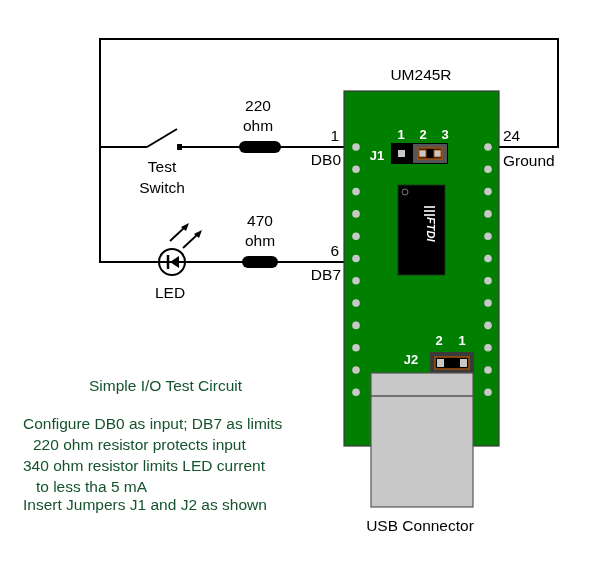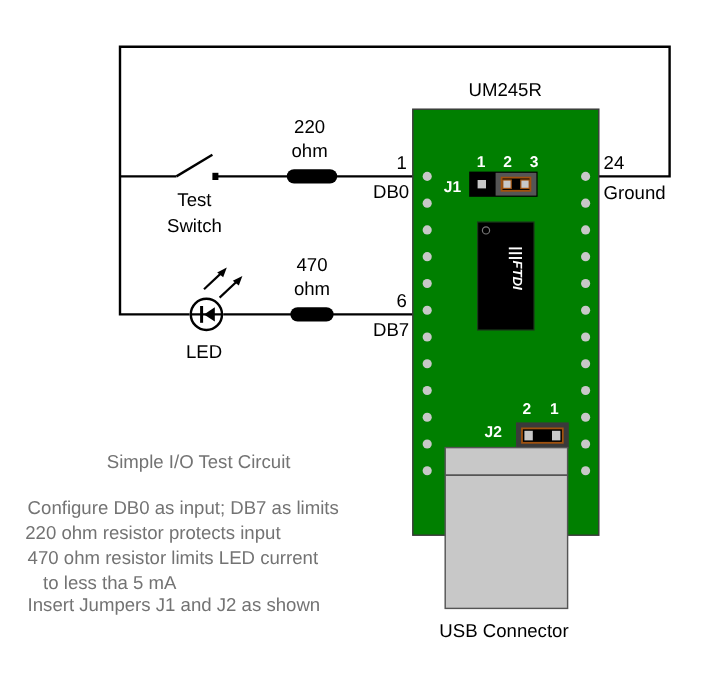--- a/index.html
+++ b/index.html
@@ -1,20 +1,20 @@
 <!DOCTYPE html>
 <html><head>
   <meta charset="utf-8">
   <style>
     html, body { margin: 0; padding: 0; background: #ffffff; }
     body { width: 600px; height: 583px; position: relative; overflow: hidden; font-family: "Liberation Sans", sans-serif; }
     svg { position: absolute; left: 0; top: 0; }
     .lbl { font-family: "Liberation Sans", sans-serif; font-size: 15.5px; fill: #000; }
     .pcb-lbl { font-family: "Liberation Sans", sans-serif; font-size: 13px; fill: #ffffff; font-weight: bold; }
-    .note { position: absolute; font-family: "Liberation Sans", sans-serif; font-size: 15.5px; color: #737373; white-space: pre; line-height: 20.5px; }
+    .note { position: absolute; font-family: "Liberation Sans", sans-serif; font-size: 15.5px; color: #14532d; white-space: pre; line-height: 20.5px; }
   </style>
 </head>
 <body>
 
 <svg width="600" height="583" viewBox="0 0 600 583">
 
   <g stroke="#000" stroke-width="2" fill="none">
     <polyline points="499,147 558,147 558,39 100,39 100,262 158,262"></polyline>
     <line x1="100" y1="147" x2="147" y2="147"></line>
     <line x1="181" y1="147" x2="244" y2="147"></line>
@@ -124,16 +124,16 @@
 
   <g>
     <rect x="371" y="373" width="102" height="134" fill="#c8c8c8" stroke="#555" stroke-width="1.2"></rect>
     <line x1="371" y1="396" x2="473" y2="396" stroke="#555" stroke-width="1.5"></line>
   </g>
   <text class="lbl" x="420" y="531" text-anchor="middle">USB Connector</text>
 </svg>
 
 <div class="note" style="left:89px; top:376px;">Simple I/O Test Circuit</div>
 <div class="note" style="left:23px; top:414px;">Configure DB0 as input; DB7 as limits</div>
-<div class="note" style="left:21px; top:435px;">220 ohm resistor protects input</div>
-<div class="note" style="left:23px; top:456px;">470 ohm resistor limits LED current</div>
+<div class="note" style="left:33px; top:435px;">220 ohm resistor protects input</div>
+<div class="note" style="left:23px; top:456px;">340 ohm resistor limits LED current</div>
 <div class="note" style="left:23px; top:477px;">   to less tha 5 mA</div>
 <div class="note" style="left:23px; top:495px;">Insert Jumpers J1 and J2 as shown</div>
 
 </body></html>

